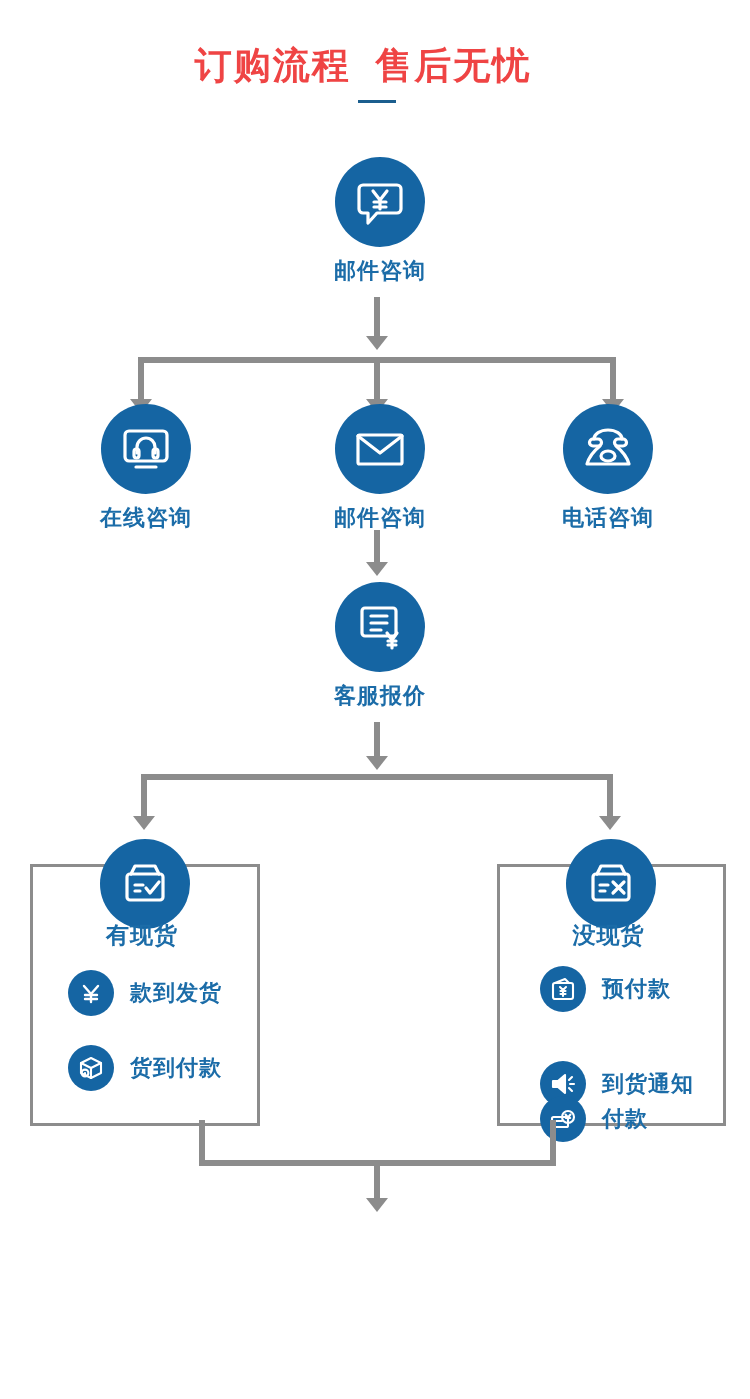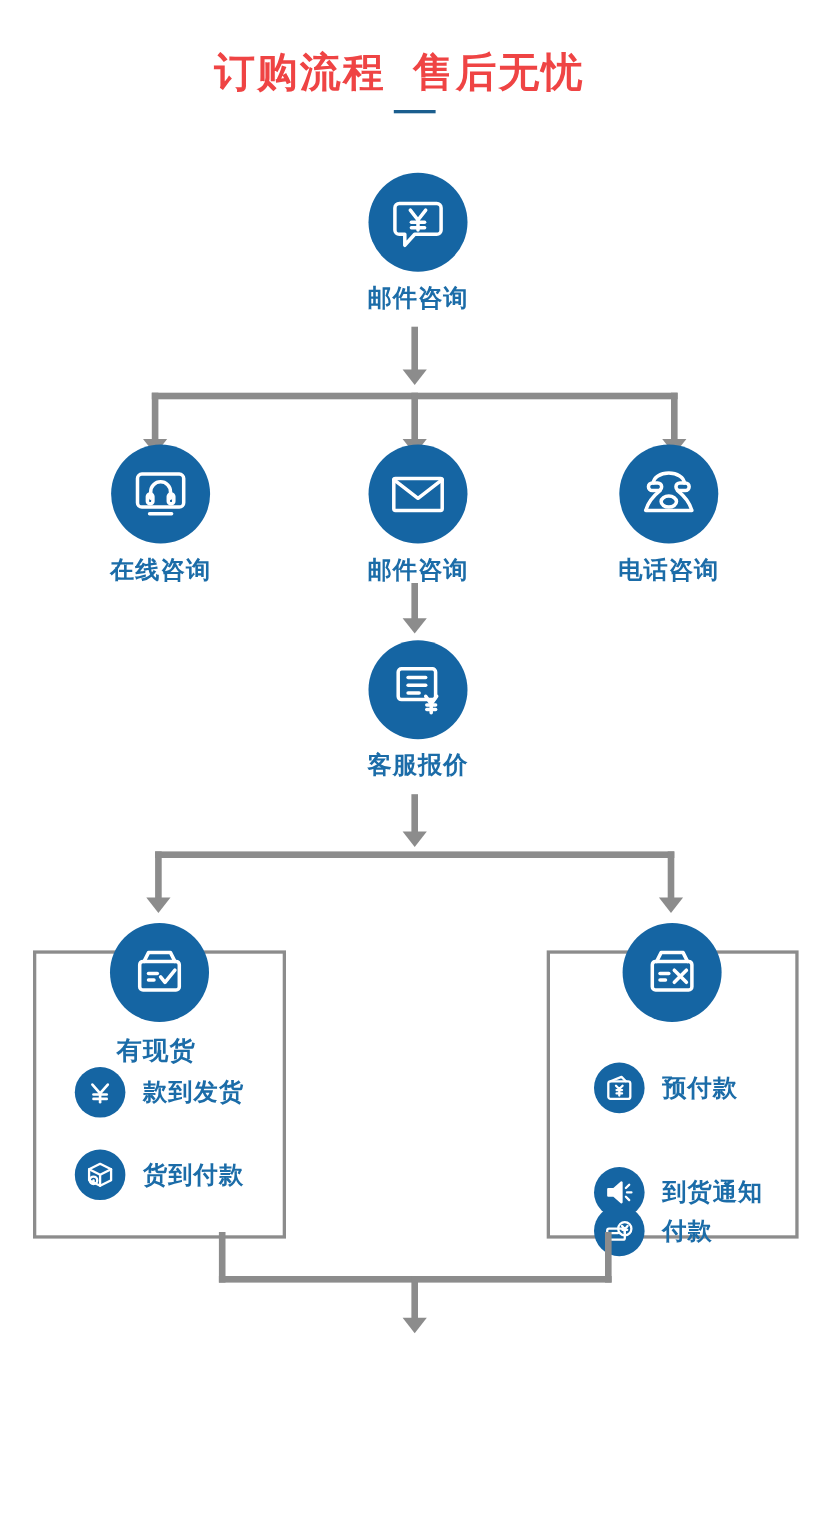--- a/index.html
+++ b/index.html
@@ -36,21 +36,21 @@
   }
   .node-label{
     margin-top:9px;font-size:22px;font-weight:700;color:#1B6CA8;
     white-space:nowrap;letter-spacing:1px;
   }
 
   
   .panel{position:absolute;border:3px solid #8c8c8c;background:transparent;}
   .panel-title{
     position:absolute;width:100%;text-align:center;
-    font-size:23px;font-weight:700;color:#1B6CA8;letter-spacing:1px;margin-top:20px;
+    font-size:23px;font-weight:700;color:#1B6CA8;letter-spacing:1px;
   }
   .row{position:absolute;display:flex;align-items:center;}
   .row .mini{
     width:46px;height:46px;border-radius:50%;background:#1565A3;
     display:flex;align-items:center;justify-content:center;flex:none;
   }
   .row .row-label{
     margin-left:16px;font-size:22px;font-weight:700;color:#1B6CA8;
     white-space:nowrap;letter-spacing:1px;
   }
@@ -217,20 +217,21 @@
           <path d="M13 17 L17 9 H37 L41 17"></path>
           <rect x="9" y="17" width="36" height="26" rx="3"></rect>
           <path d="M16 28 H24"></path>
           <path d="M16 34 H21"></path>
           <path d="M29 25 L40 36"></path>
           <path d="M40 25 L29 36"></path>
         </svg>
       </span>
     </div>
   </div>
+  <div class="panel-title" style="left:497px;top:920px;width:223px;">没现货</div>
 
   <div class="row" style="left:540px;top:966px;justify-content:center;">
     <span class="mini">
       <span>
         <svg width="30" height="30" viewBox="0 0 30 30" fill="none" stroke="#ffffff" stroke-width="2.1" stroke-linecap="round" stroke-linejoin="round">
           <path d="M7 9 L17 5 L21 9"></path>
           <rect x="5" y="9" width="20" height="16" rx="2"></rect>
           <path d="M12 13 L15 16 L18 13"></path>
           <path d="M12.5 17 H17.5"></path>
           <path d="M12.5 20 H17.5"></path>

